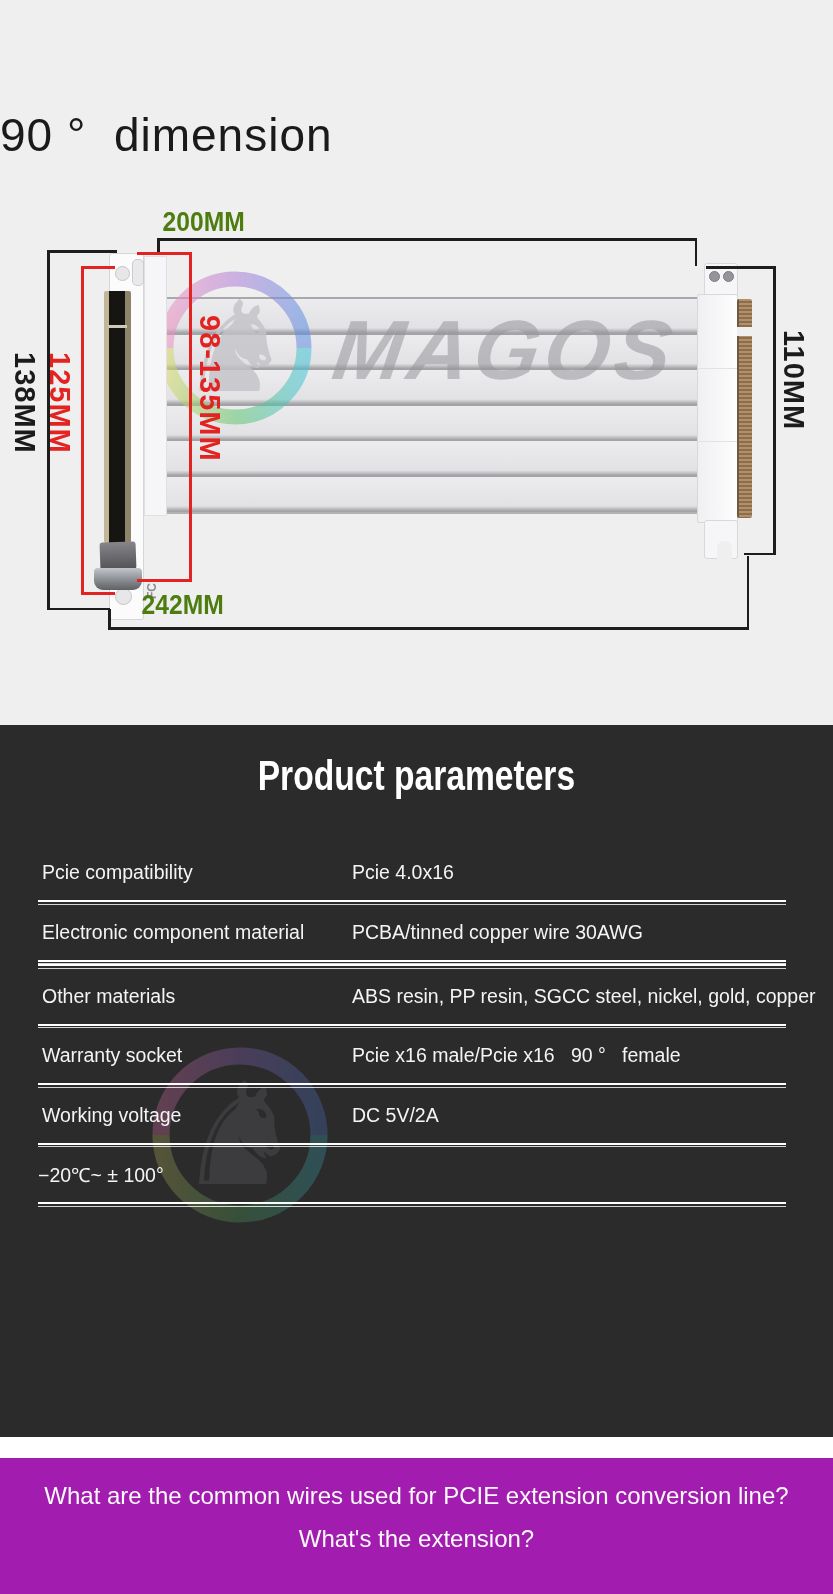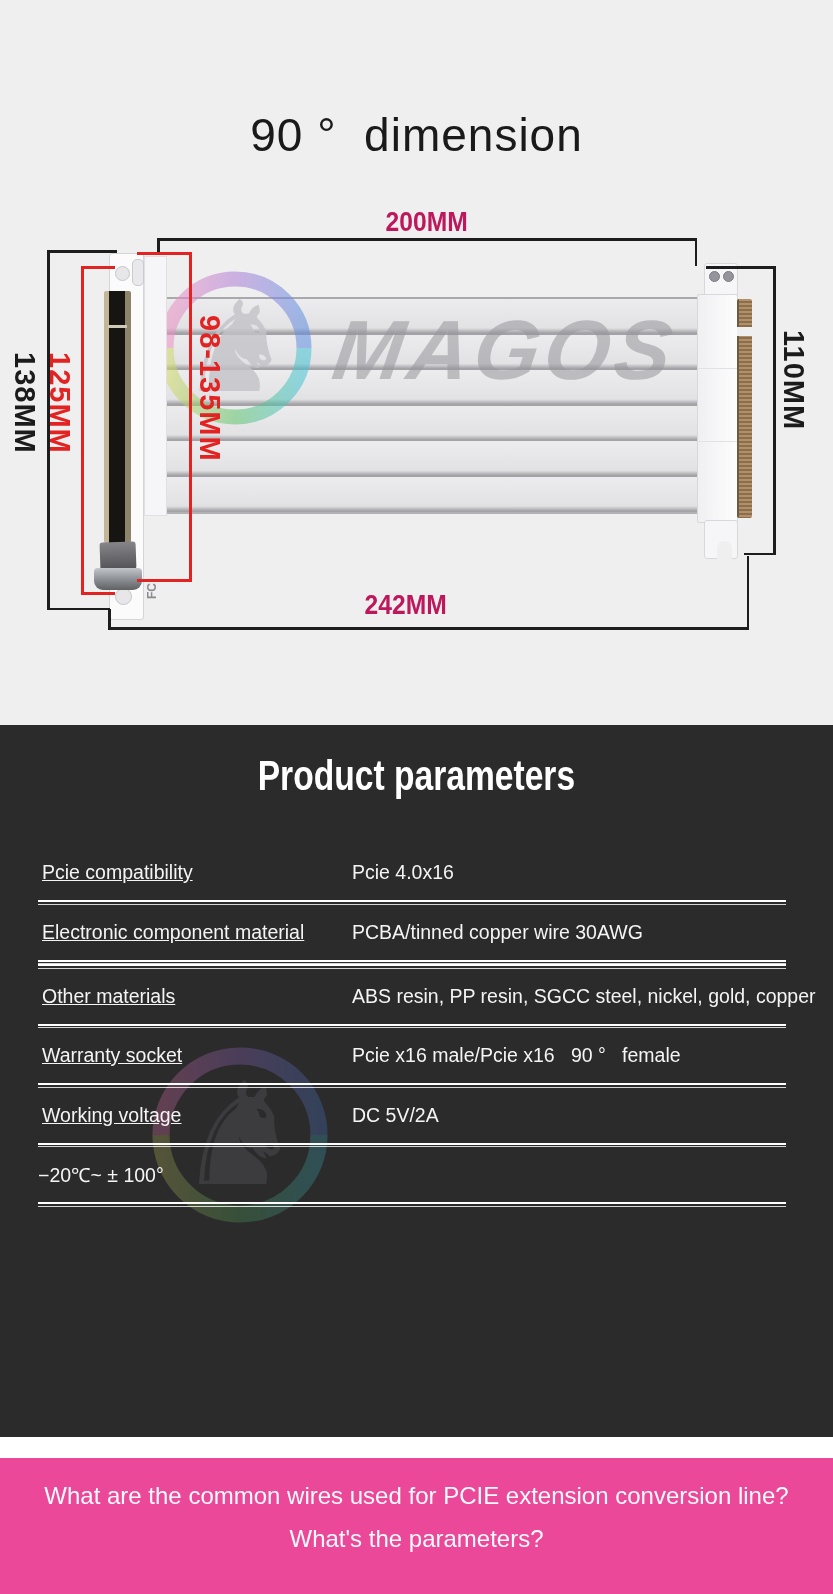--- a/index.html
+++ b/index.html
@@ -1,21 +1,21 @@
 <!DOCTYPE html>
 <html><head>
 <meta charset="utf-8">
 <style>
   html,body{margin:0;padding:0;background:#ddd;}
   .page{position:relative;width:833px;height:1594px;margin:0 auto;overflow:hidden;
         font-family:"Liberation Sans",sans-serif;background:#efefef;}
 
   
   .dim-section{position:absolute;left:0;top:0;width:833px;height:725px;background:#efefef;}
-  .dim-title{position:absolute;left:0;top:108px;width:100%;text-align:center;
+  .dim-title{position:absolute;left:0;top:108px;width:100%;text-align:left;
              font-size:46px;font-weight:400;color:#1a1a1a;letter-spacing:1px;white-space:pre;}
 
   
   .cable{position:absolute;left:167px;top:297px;width:533px;height:217px;box-sizing:border-box;
          border-top:2px solid #a9a9ad;border-bottom:2px solid #b2b2b6;
          background:repeating-linear-gradient(180deg,
             #ececee 0px,#e2e2e4 29px,#a2a2a7 34px,#a2a2a7 35.6px);}
   
   .logo{position:absolute;display:flex;align-items:center;justify-content:center;}
   .logo svg{position:absolute;inset:0;}
@@ -62,38 +62,38 @@
           background:repeating-linear-gradient(180deg,#b3906a 0 2px,#8a6f4e 2px 4px);
           border-left:2px solid #6e5a40;box-sizing:border-box;}
   .r-gold-gap{position:absolute;left:-2px;top:28px;width:17px;height:9px;background:#efefef;}
   .r-tab-bot{position:absolute;left:704px;top:520px;width:34px;height:39px;background:#f6f6f8;
              border:1px solid #d8d8db;border-radius:3px;box-sizing:border-box;}
   .r-notch{position:absolute;left:12px;top:20px;width:15px;height:19px;background:#efefef;border-radius:7px 7px 0 0;}
 
   
   .dline{position:absolute;background:#1d1d1d;}
   .rline{position:absolute;background:#e32222;}
-  .dlabel{position:absolute;font-weight:bold;color:#be185d;font-size:28px;text-align:center;}
+  .dlabel{position:absolute;font-weight:bold;color:#4d7c0f;font-size:28px;text-align:left;}
   .dlabel>span{display:inline-block;transform:scaleX(.88);}
   .vlabel{position:absolute;writing-mode:vertical-rl;font-weight:bold;font-size:29px;color:#1b1b1b;letter-spacing:1px;}
   .vred{color:#e32222;}
 
   
   .params-section{position:absolute;left:0;top:725px;width:833px;height:712px;background:#2b2b2c;overflow:hidden;}
   .p-title-wrap{position:absolute;left:0;top:27px;width:100%;text-align:center;}
   .p-title{display:inline-block;font-size:42px;font-weight:bold;color:#ffffff;transform:scaleX(.8);letter-spacing:0;}
   .p-rows{position:absolute;left:38px;top:120px;width:780px;}
   .p-row{display:flex;align-items:center;height:55px;color:#f4f4f4;font-size:19.5px;}
-  .p-label{width:310px;flex:0 0 310px;padding-left:4px;text-decoration:underline;}
+  .p-label{width:310px;flex:0 0 310px;padding-left:4px;}
   .p-value{white-space:pre;}
   .p-sep{height:1.5px;width:748px;border-top:2.5px solid #ffffff;border-bottom:1.5px solid rgba(255,255,255,.8);}
 
   
   .white-strip{position:absolute;left:0;top:1437px;width:833px;height:21px;background:#ffffff;}
-  .footer{position:absolute;left:0;top:1458px;width:833px;height:136px;background:#ec4899;
+  .footer{position:absolute;left:0;top:1458px;width:833px;height:136px;background:#a21caf;
           display:flex;flex-direction:column;align-items:center;gap:19px;padding-top:26px;box-sizing:border-box;}
   .f-line{color:#fafafa;font-size:24px;line-height:1;}
 </style>
 </head>
 <body>
 
 <div class="page">
 
   <section class="dim-section">
     <div class="dim-title">90 °  dimension</div>
@@ -246,16 +246,16 @@
         <div class="p-sep"></div>
 
 
       </div>
   </section>
 
   <div class="white-strip"></div>
 
   <section class="footer">
     <div class="f-line">What are the common wires used for PCIE extension conversion line?</div>
-    <div class="f-line">What's the parameters?</div>
+    <div class="f-line">What's the extension?</div>
   </section>
 
 </div>
 
 </body></html>

